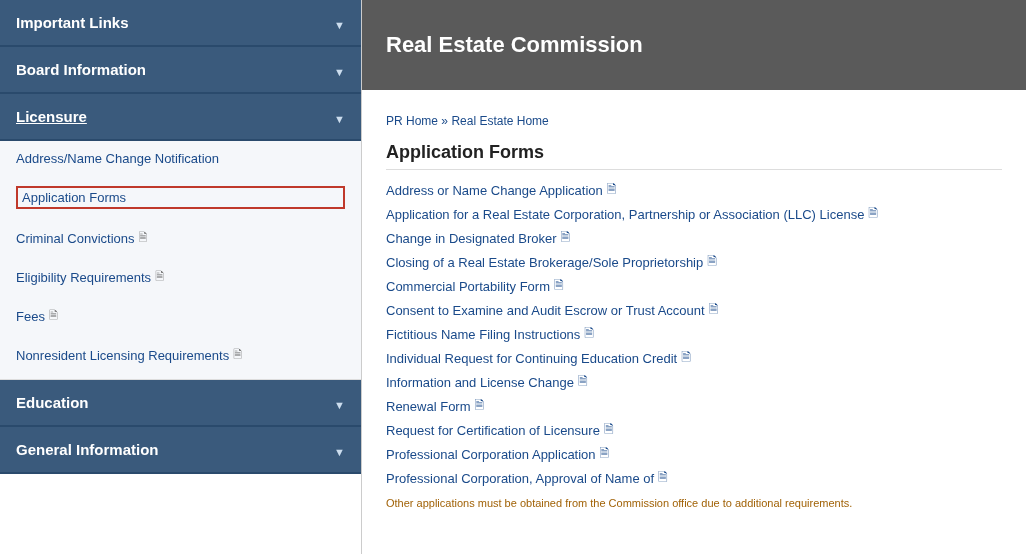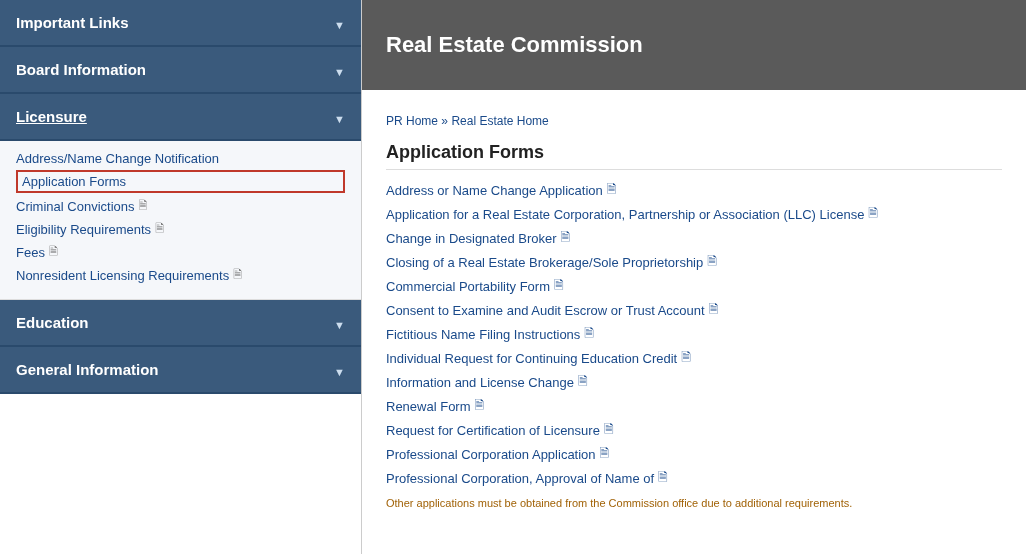--- a/index.html
+++ b/index.html
@@ -33,21 +33,21 @@
       font-size: 11px;
       color: #cde;
     }
 
     .sidebar-links {
       padding: 10px 16px 14px 16px;
       background: #f5f7fa;
       border-bottom: 1px solid #ddd;
       display: flex;
       flex-direction: column;
-      gap: 4px;
+      gap: 20px;
     }
 
     .sidebar-link {
       color: #1a4a8a;
       text-decoration: none;
       font-size: 13px;
       cursor: pointer;
       display: flex;
       align-items: center;
       gap: 4px;

